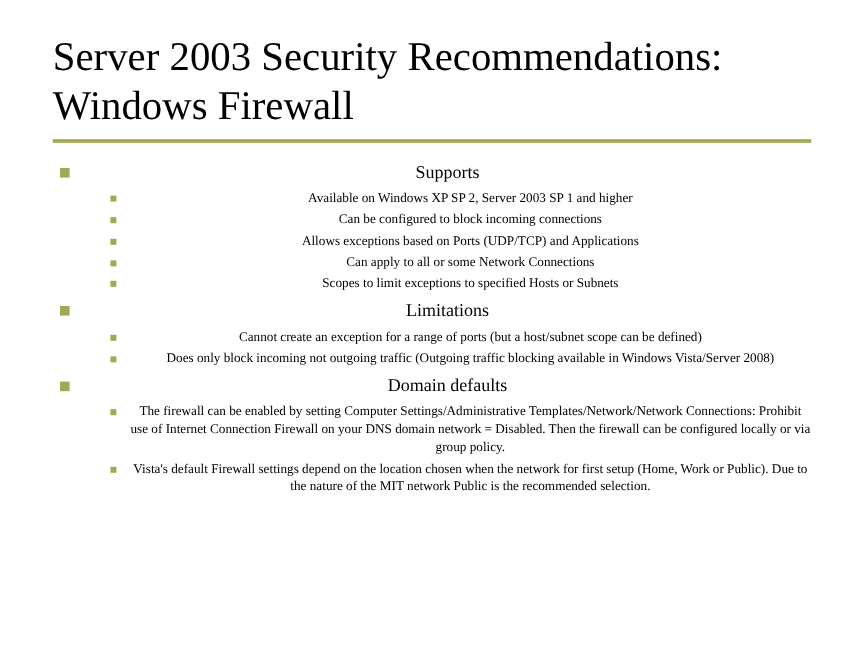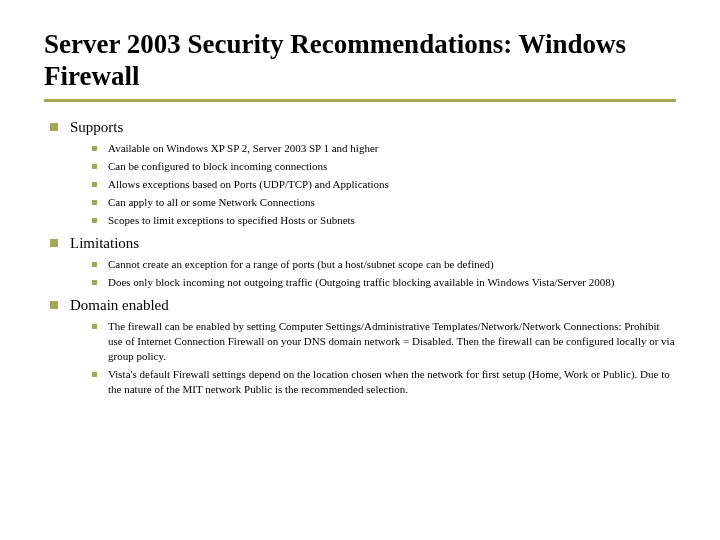--- a/index.html
+++ b/index.html
@@ -9,35 +9,36 @@
     height: 540px;
     font-family: "Times New Roman", Times, serif;
     background: #ffffff;
     color: #000000;
     box-sizing: border-box;
   }
   .slide {
     padding: 28px 44px 20px 44px;
   }
   .title {
-    font-size: 27px;
-    font-weight: bold;
+    font-size: 34px;
+    font-weight: normal;
     line-height: 1.2;
     margin: 0 0 6px 0;
   }
   .underline {
     height: 3px;
     background: #a2a853;
     width: 100%;
     margin-bottom: 16px;
   }
   ul.level1 {
     list-style: none;
     margin: 0;
     padding: 0 0 0 6px;
+    text-align: center;
   }
   ul.level1 > li {
     margin: 0 0 6px 0;
     padding-left: 20px;
     position: relative;
     font-size: 15px;
   }
   ul.level1 > li::before {
     content: "";
     position: absolute;
@@ -95,21 +96,21 @@
 
     <li>
       <span class="l1-label">Limitations</span>
       <ul class="level2">
         <li>Cannot create an exception for a range of ports (but a host/subnet scope can be defined)</li>
         <li>Does only block incoming not outgoing traffic (Outgoing traffic blocking available in Windows Vista/Server 2008)</li>
       </ul>
     </li>
 
     <li>
-      <span class="l1-label">Domain enabled</span>
+      <span class="l1-label">Domain defaults</span>
       <ul class="level2">
         <li>The firewall can be enabled by setting Computer Settings/Administrative Templates/Network/Network Connections: Prohibit use of Internet Connection Firewall on your DNS domain network = Disabled. Then the firewall can be configured locally or via group policy.</li>
         <li>Vista's default Firewall settings depend on the location chosen when the network for first setup (Home, Work or Public). Due to the nature of the MIT network Public is the recommended selection.</li>
       </ul>
     </li>
 
   </ul>
 </div>
 
 </body></html>

